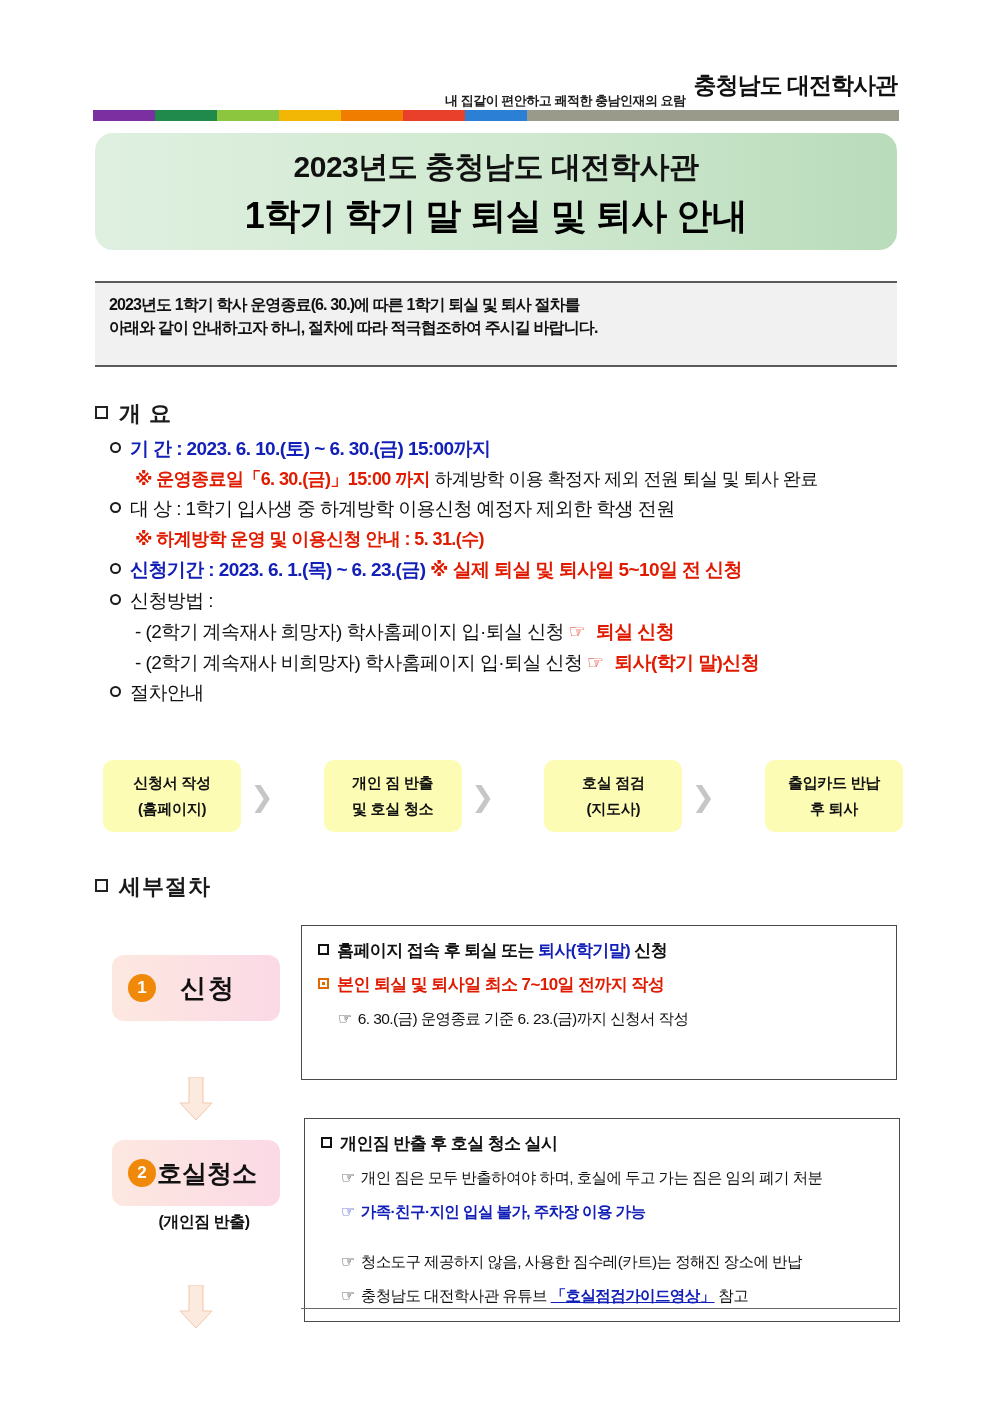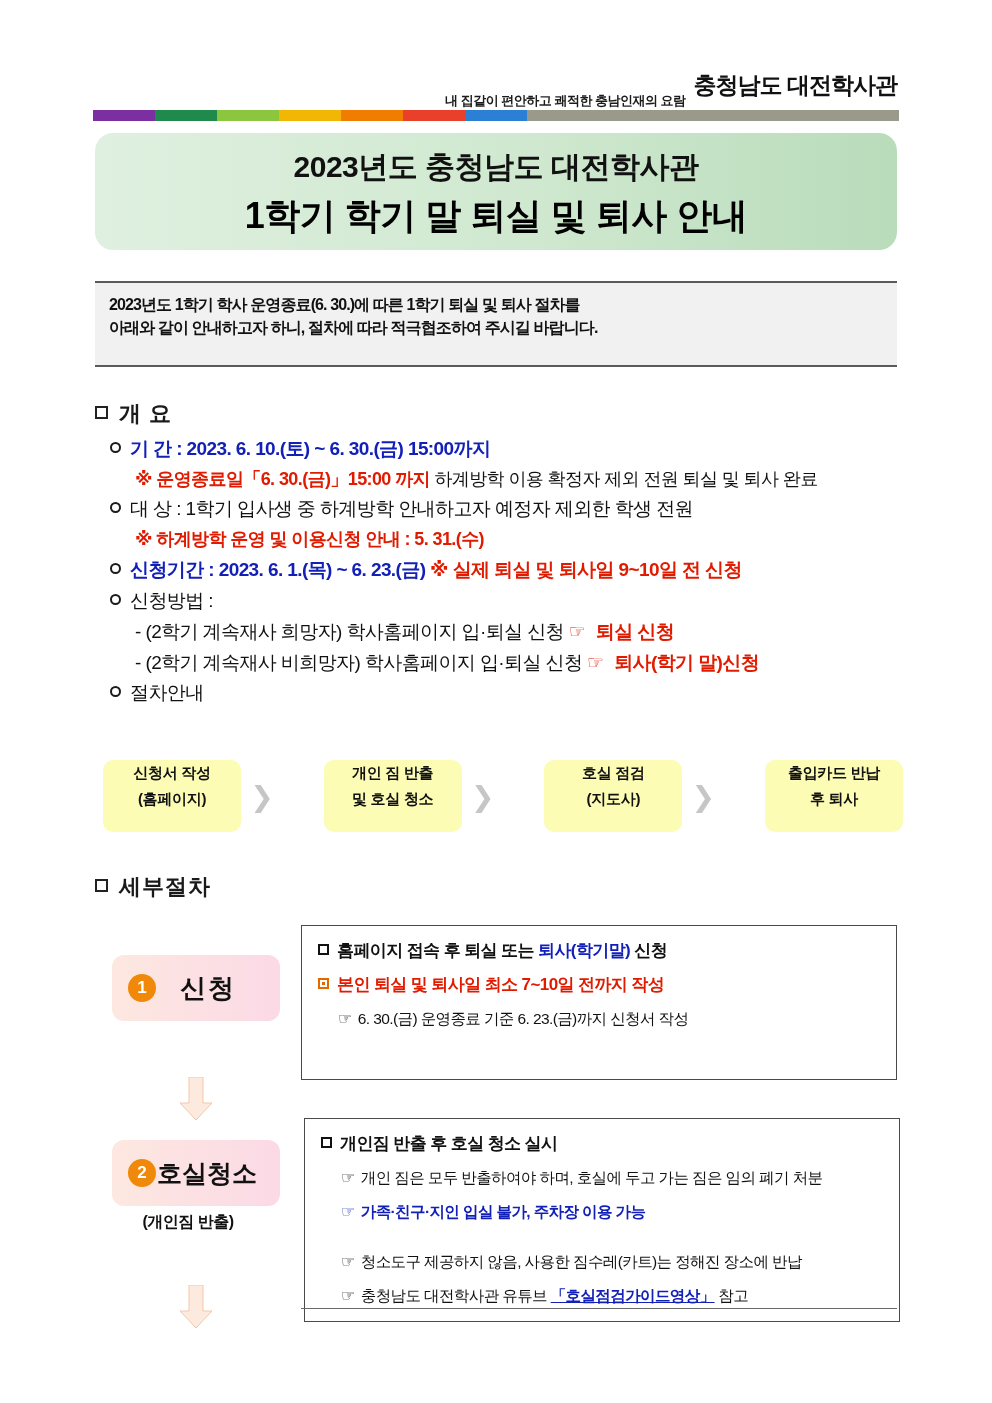--- a/index.html
+++ b/index.html
@@ -163,21 +163,21 @@
     align-items: center;
   }
   .flow-box {
     width: 138px;
     height: 72px;
     background: #fcfcb4;
     border-radius: 10px;
     display: flex;
     flex-direction: column;
     align-items: center;
-    justify-content: flex-start;
+    justify-content: center;
     font-size: 15px;
     font-weight: bold;
     letter-spacing: -0.3px;
     color: #111;
     line-height: 1.75;
   }
   .flow-arrow {
     width: 42px;
     display: flex;
     align-items: center;
@@ -321,31 +321,31 @@
       <span class="blue">2023. 6. 10.(토) ~ 6. 30.(금) 15:00까지</span>
     </div>
 
     <div class="ov-row ind note">
       <span class="red">※ 운영종료일「6. 30.(금)」15:00 까지</span>
       <span class="blk">하계방학 이용 확정자 제외 전원 퇴실 및 퇴사 완료</span>
     </div>
 
     <div class="ov-row">
       <span class="bullet-o"></span><span class="blk">대      상 :</span>
-      <span class="blk">1학기 입사생 중 하계방학 안내하고자 예정자 제외한 학생 전원</span>
+      <span class="blk">1학기 입사생 중 하계방학 이용신청 예정자 제외한 학생 전원</span>
     </div>
 
     <div class="ov-row ind note">
       <span class="red">※ 하계방학 운영 및 이용신청 안내 : 5. 31.(수)</span>
     </div>
 
     <div class="ov-row">
       <span class="bullet-o"></span><span class="blue">신청기간 :</span>
       <span class="blue">2023. 6. 1.(목) ~ 6. 23.(금)</span>
-      <span class="red">※ 실제 퇴실 및 퇴사일 9~10일 전 신청</span>
+      <span class="red">※ 실제 퇴실 및 퇴사일 5~10일 전 신청</span>
     </div>
 
     <div class="ov-row">
       <span class="bullet-o"></span><span class="blk">신청방법 :</span>
     </div>
 
     <div class="ov-row ind">
       <span class="blk">- (2학기 계속재사 희망자) 학사홈페이지 입·퇴실 신청</span>
       <span class="red-n hand">☞</span>
       <span class="red">퇴실 신청</span>
@@ -409,21 +409,21 @@
     </div>
     <div class="panel-line" style="padding-left:20px; margin-top:8px;">
       <span class="hand">☞</span><span class="p-nm">6. 30.(금) 운영종료 기준 6. 23.(금)까지 신청서 작성</span>
     </div>
   </div>
 
   <div class="step-badge" style="left:112px; top:1140px;">
     <span class="step-num">2</span>
     <span class="step-label" style="font-size:25px; letter-spacing:0px; margin-left:22px;">호실청소</span>
   </div>
-  <div class="step-sub" style="left:104px; top:1212px;">(개인짐 반출)</div>
+  <div class="step-sub" style="left:120px; top:1212px;">(개인짐 반출)</div>
 
   <svg class="down-arrow" style="left:179px; top:1285px;" viewBox="0 0 34 44">
     <polygon points="10,0 24,0 24,26 33,26 17,43 1,26 10,26" fill="#fdeadf" stroke="#f3c7ab" stroke-width="1"></polygon>
   </svg>
 
   <div class="panel" style="left:304px; top:1118px; width:596px; height:204px;">
     <div class="panel-line">
       <span class="sq-b"></span><span class="p-b">개인짐 반출 후 호실 청소 실시</span>
     </div>
     <div class="panel-line" style="padding-left:20px; margin-top:9px;">

